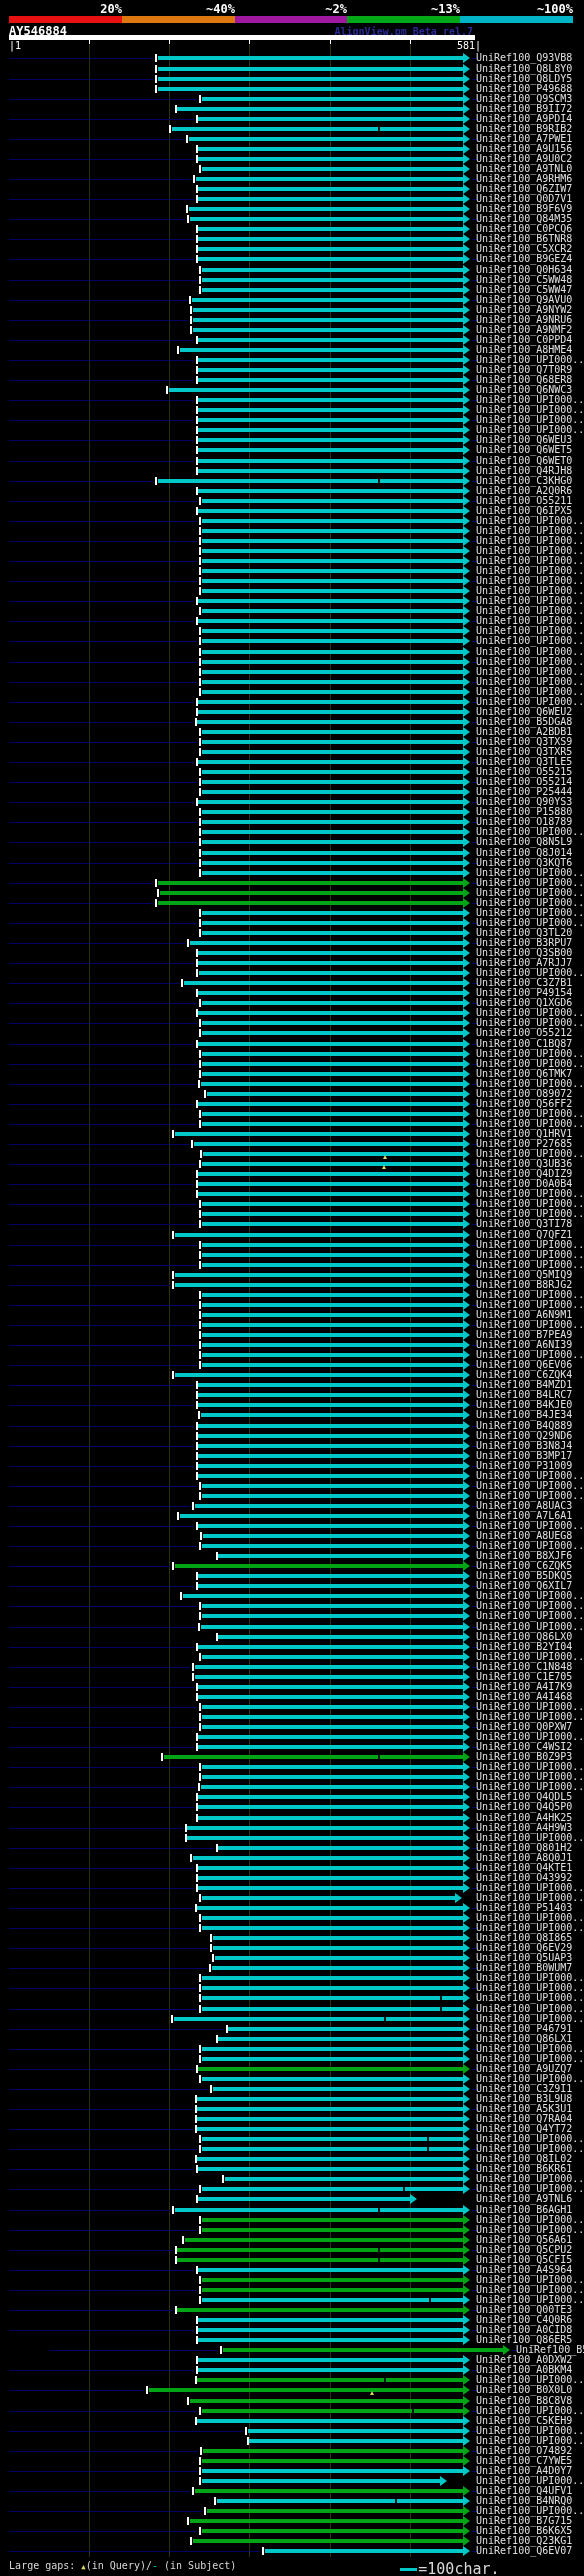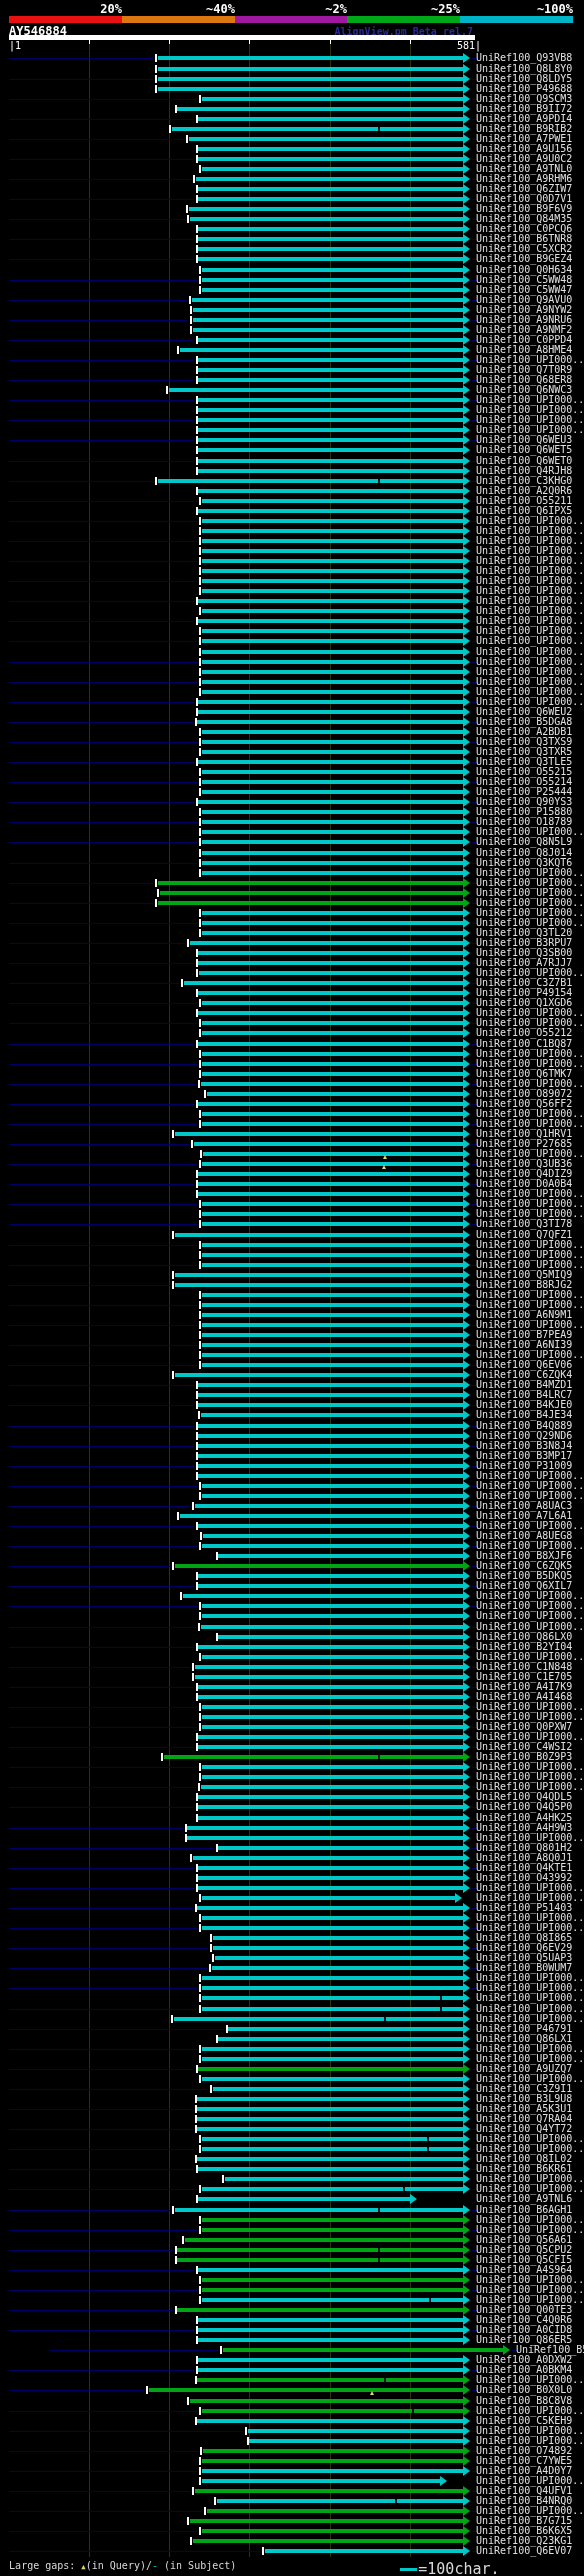--- a/index.html
+++ b/index.html
@@ -33,21 +33,21 @@
 
 <div id="canvas">
 
   <div id="key">
       <div class="keylabel" style="left: 0px; width: 122px;">20%</div>
       <div class="keyseg" style="left: 9.1px; width: 113px; background: rgb(232, 16, 16);"></div>
       <div class="keylabel" style="left: 0px; width: 235px;">~40%</div>
       <div class="keyseg" style="left: 122px; width: 113px; background: rgb(221, 119, 16);"></div>
       <div class="keylabel" style="left: 0px; width: 347px;">~2%</div>
       <div class="keyseg" style="left: 235px; width: 113px; background: rgb(160, 24, 160);"></div>
-      <div class="keylabel" style="left: 0px; width: 460px;">~25%</div>
+      <div class="keylabel" style="left: 0px; width: 460px;">~13%</div>
       <div class="keyseg" style="left: 347px; width: 113px; background: rgb(0, 168, 24);"></div>
       <div class="keylabel" style="left: 0px; width: 573px;">~100%</div>
       <div class="keyseg" style="left: 460px; width: 113px; background: rgb(0, 180, 200);"></div>
     </div>
 
   <div id="title">AY546884</div>
   <div id="watermark" style="color: rgb(42, 42, 150);">AlignView.pm Beta rel.7</div>
 
   <div id="querybar" style="left: 9.1px; width: 466px;"></div>
 

